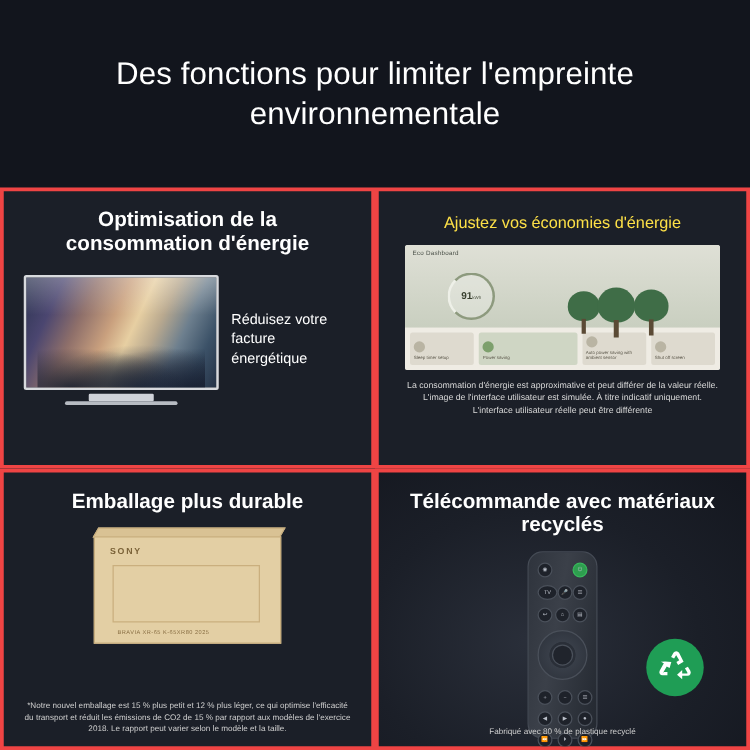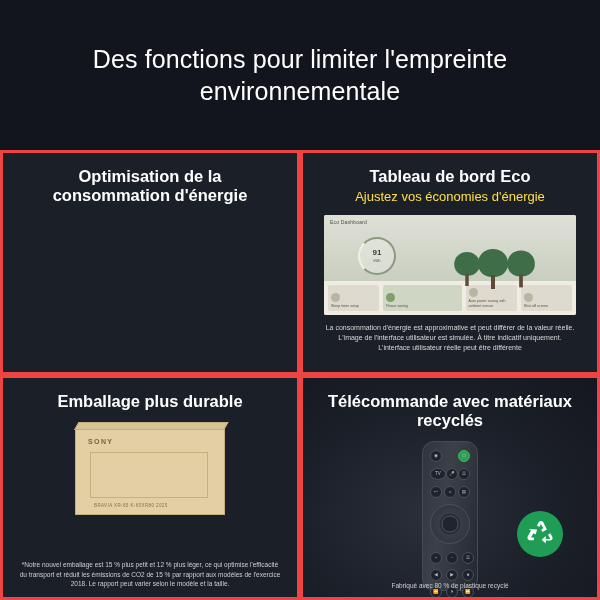--- a/index.html
+++ b/index.html
@@ -143,21 +143,21 @@
     color: #4a5048;
     letter-spacing: .2px;
   }
   .dash-gauge {
     position: absolute;
     left: 34px; top: 22px;
     width: 38px; height: 38px;
     border-radius: 50%;
     border: 2px solid #8d9a7e;
     border-left-color: #eef0e8;
-    display: flex; flex-direction: column;
+    display: flex; flex-direction: row;
     align-items: center; justify-content: center;
     background: rgba(255,255,255,0.25);
   }
   .dash-gauge b { font-size: 8px; color: #39402f; line-height: 1; }
   .dash-gauge span { font-size: 3.6px; color: #4d5443; margin-top: 2px; }
   .trees {
     position: absolute;
     right: 34px; top: 8px;
     width: 92px; height: 66px;
   }
@@ -350,24 +350,31 @@
 <div class="page">
 
   <div class="header">
     <h1>Des fonctions pour limiter l'empreinte environnementale</h1>
   </div>
 
   <div class="grid">
 
     <div class="cell">
       <div class="cell-title">Optimisation de la consommation d'énergie</div>
+      <div class="tv-row">
+        <div class="tv">
+          <div class="tv-screen"></div>
+          <div class="tv-stand"></div>
+          <div class="tv-base"></div>
+        </div>
+        <div class="tv-caption">Réduisez votre facture énergétique</div>
+      </div>
     </div>
 
     <div class="cell">
-      <div class="cell-title">Tableau de bord Eco</div>
       <div class="cell-sub">Ajustez vos économies d'énergie</div>
 
       <div class="dash">
         <div class="dash-top">
           <div class="dash-label">Eco Dashboard</div>
           <div class="dash-gauge">
             <b>91</b>
             <span>kWh</span>
           </div>
           <div class="trees">

